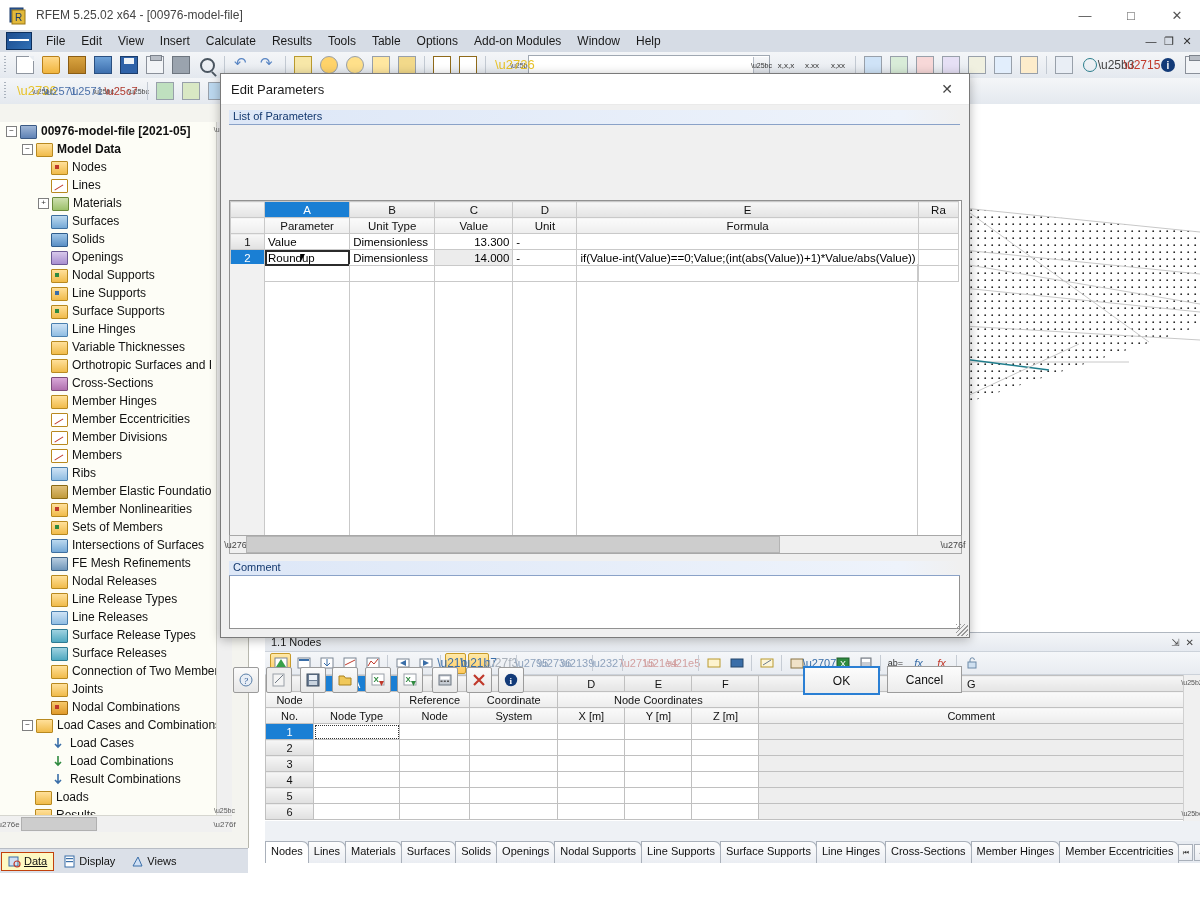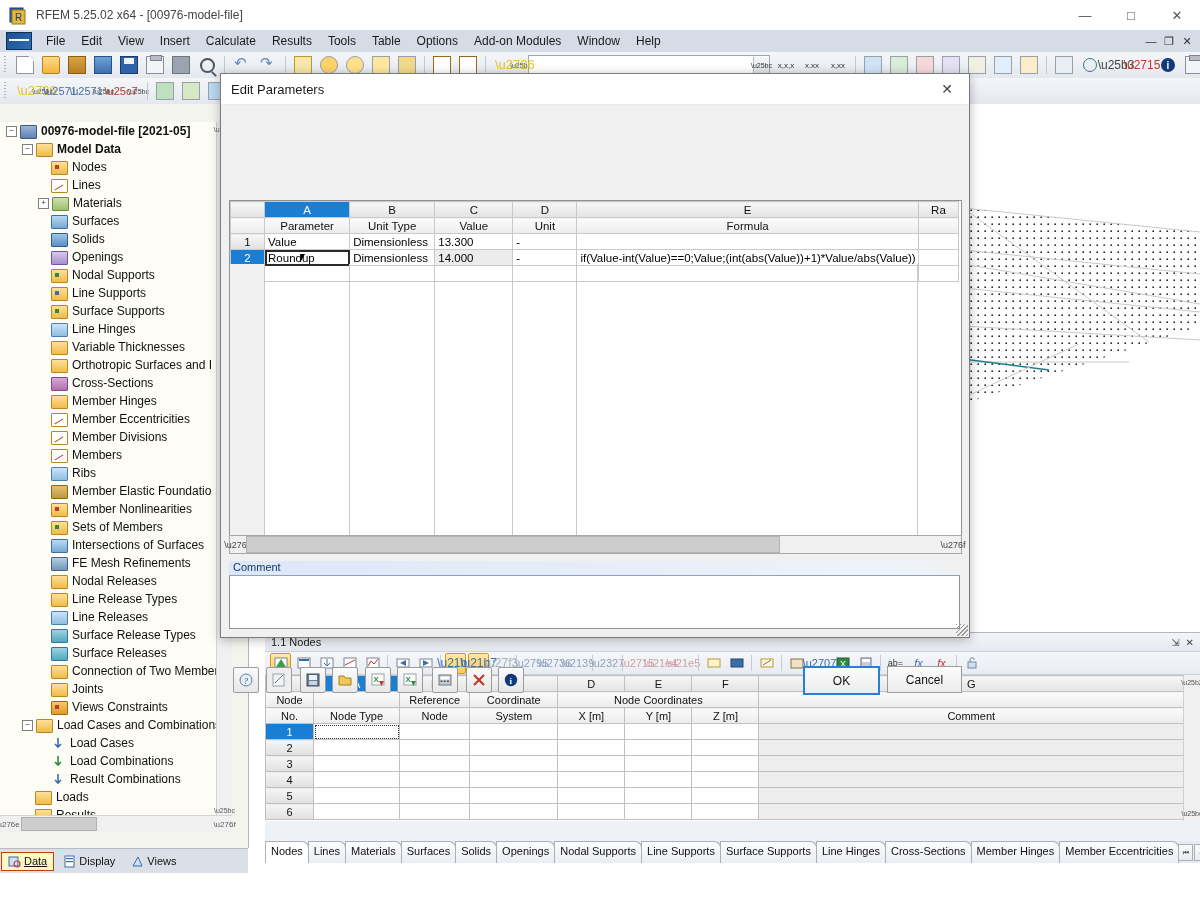--- a/index.html
+++ b/index.html
@@ -182,21 +182,21 @@
   .dlg-grid { position:absolute; left:8px; top:126px; width:731px; height:335px;
      background:#fff; border:1px solid #919191; overflow:hidden; }
   table.pt { border-collapse:collapse; table-layout:fixed; width:729px; font-size:11.5px; }
   table.pt td, table.pt th { border:1px solid #c9c9c9; height:15px; padding:0 3px;
      overflow:hidden; white-space:nowrap; font-weight:normal; }
   .pt-ch { background:linear-gradient(#f7f7f7,#e3e3e3); text-align:center; color:#111; }
   .pt-ch.sel { background:#1a7fd4; color:#fff; }
   .pt-sh { background:linear-gradient(#fbfbfb,#ededed); text-align:center; color:#111; }
   .pt-rh { background:linear-gradient(#f7f7f7,#e1e1e1); text-align:center; width:34px; color:#111;}
   .pt-rh.sel { background:#1a7fd4; color:#fff; }
-  .pt-num { text-align:left; }
+  .pt-num { text-align:right; }
   .pt-graycell { background:#ececec; }
   .pt-edit { outline:2px solid #2b2b2b; outline-offset:-2px; background:#fff; position:relative;}
   .mousecur { position:absolute; left:36px; top:4px; width:0;height:0;
      border-left:4px solid #000;border-bottom:7px solid transparent;border-right:4px solid transparent; }
 
   .dlg-hs { position:absolute; left:8px; top:461px; width:731px; height:17px;
      background:#f0f0f0; border:1px solid #a8a8a8; display:flex; align-items:center; }
   .dlg-hs .arr{width:16px;height:15px;display:flex;align-items:center;justify-content:center;font-size:9px;color:#444;}
   .dlg-hs .thumb{height:15px;background:#cdcdcd;border:1px solid #b4b4b4;}
 
@@ -703,21 +703,21 @@
           <span class="ind" style="width: 13px;"></span>
           <span class="ticon" style="background: linear-gradient(rgb(255, 224, 154), rgb(240, 187, 74)); border: 1px solid rgb(184, 137, 31); height: 12px; margin-top: 1px;"></span>
           <span class="tlbl">Joints</span>
         </div>
         <div class="tnode">
           <span class="ind" style="width: 38px;"></span>
           <span class="ind" style="width: 13px;"></span>
           <span class="ticon" style="background: linear-gradient(rgb(246, 200, 106), rgb(224, 154, 42)); border: 1px solid rgb(160, 106, 16); height: 12px; margin-top: 1px;">
             <span style="position:absolute;left:3px;top:3px;width:4px;height:4px;background:#c0392b"></span>
           </span>
-          <span class="tlbl">Views Constraints</span>
+          <span class="tlbl">Nodal Combinations</span>
         </div>
         <div class="tnode">
           <span class="ind" style="width: 22px;"></span>
           <span class="tw">−</span>
           <span class="ticon" style="background: linear-gradient(rgb(255, 224, 154), rgb(240, 187, 74)); border: 1px solid rgb(184, 137, 31); height: 12px; margin-top: 1px;"></span>
           <span class="tlbl">Load Cases and Combinations</span>
         </div>
         <div class="tnode">
           <span class="ind" style="width: 38px;"></span>
           <span class="ind" style="width: 13px;"></span>
@@ -1070,20 +1070,23 @@
       </div>
   </div>
 
 
   <div class="dlg">
     <div class="dlg-title">
       <div class="t">Edit Parameters</div>
       <div class="dlg-close">✕</div>
     </div>
 
+    <div class="grpbox">
+      <div class="grp-legend">List of Parameters</div>
+    </div>
 
     <div class="dlg-grid">
       <table class="pt">
         <colgroup>
           <col style="width:34px">
             <col style="width:85px">
             <col style="width:85px">
             <col style="width:78px">
           <col style="width:64px">
             <col style="width:341px">

